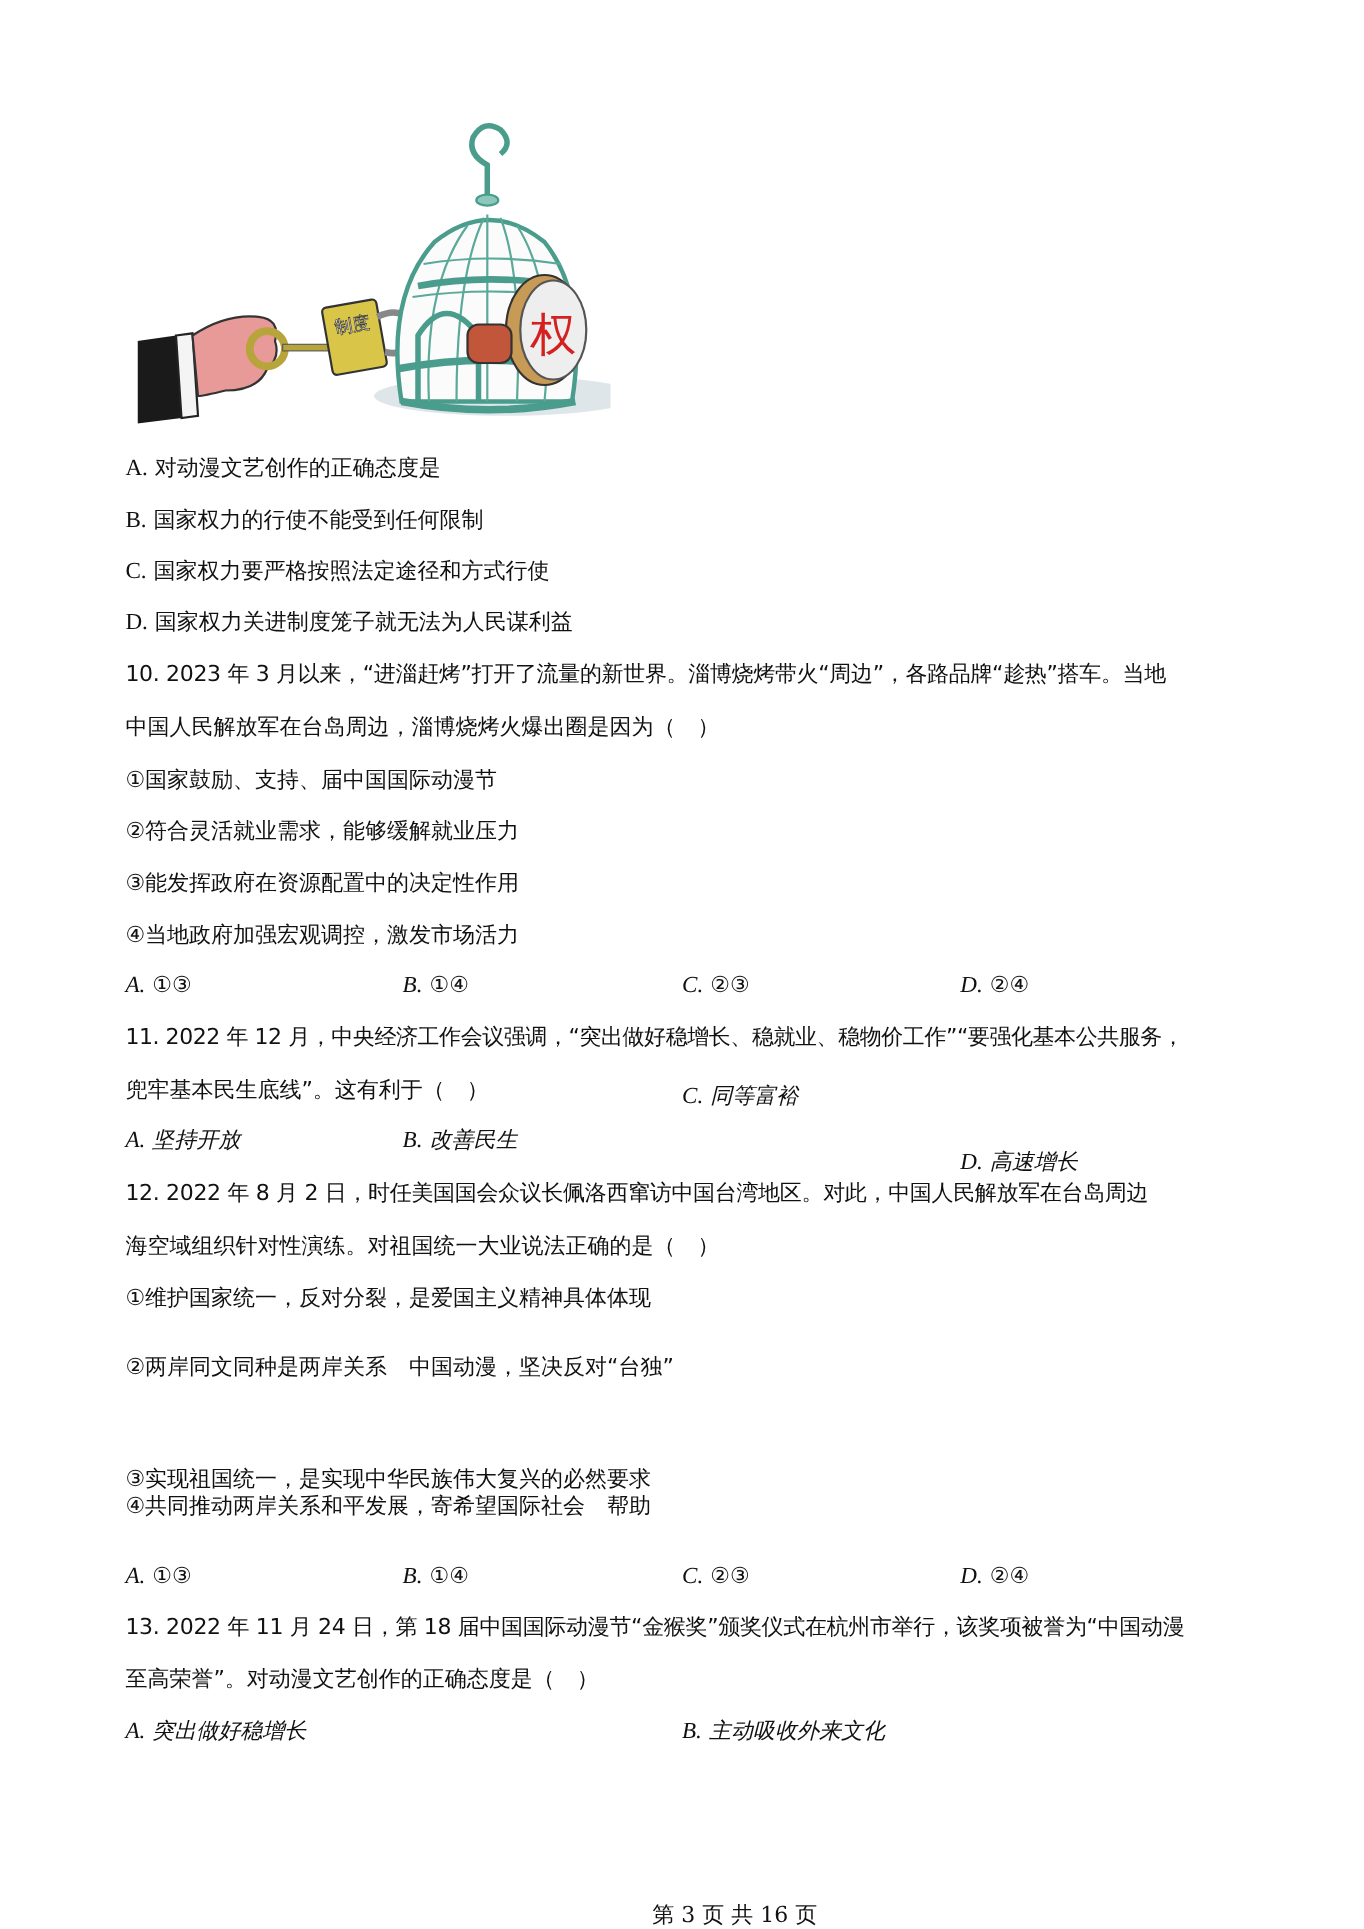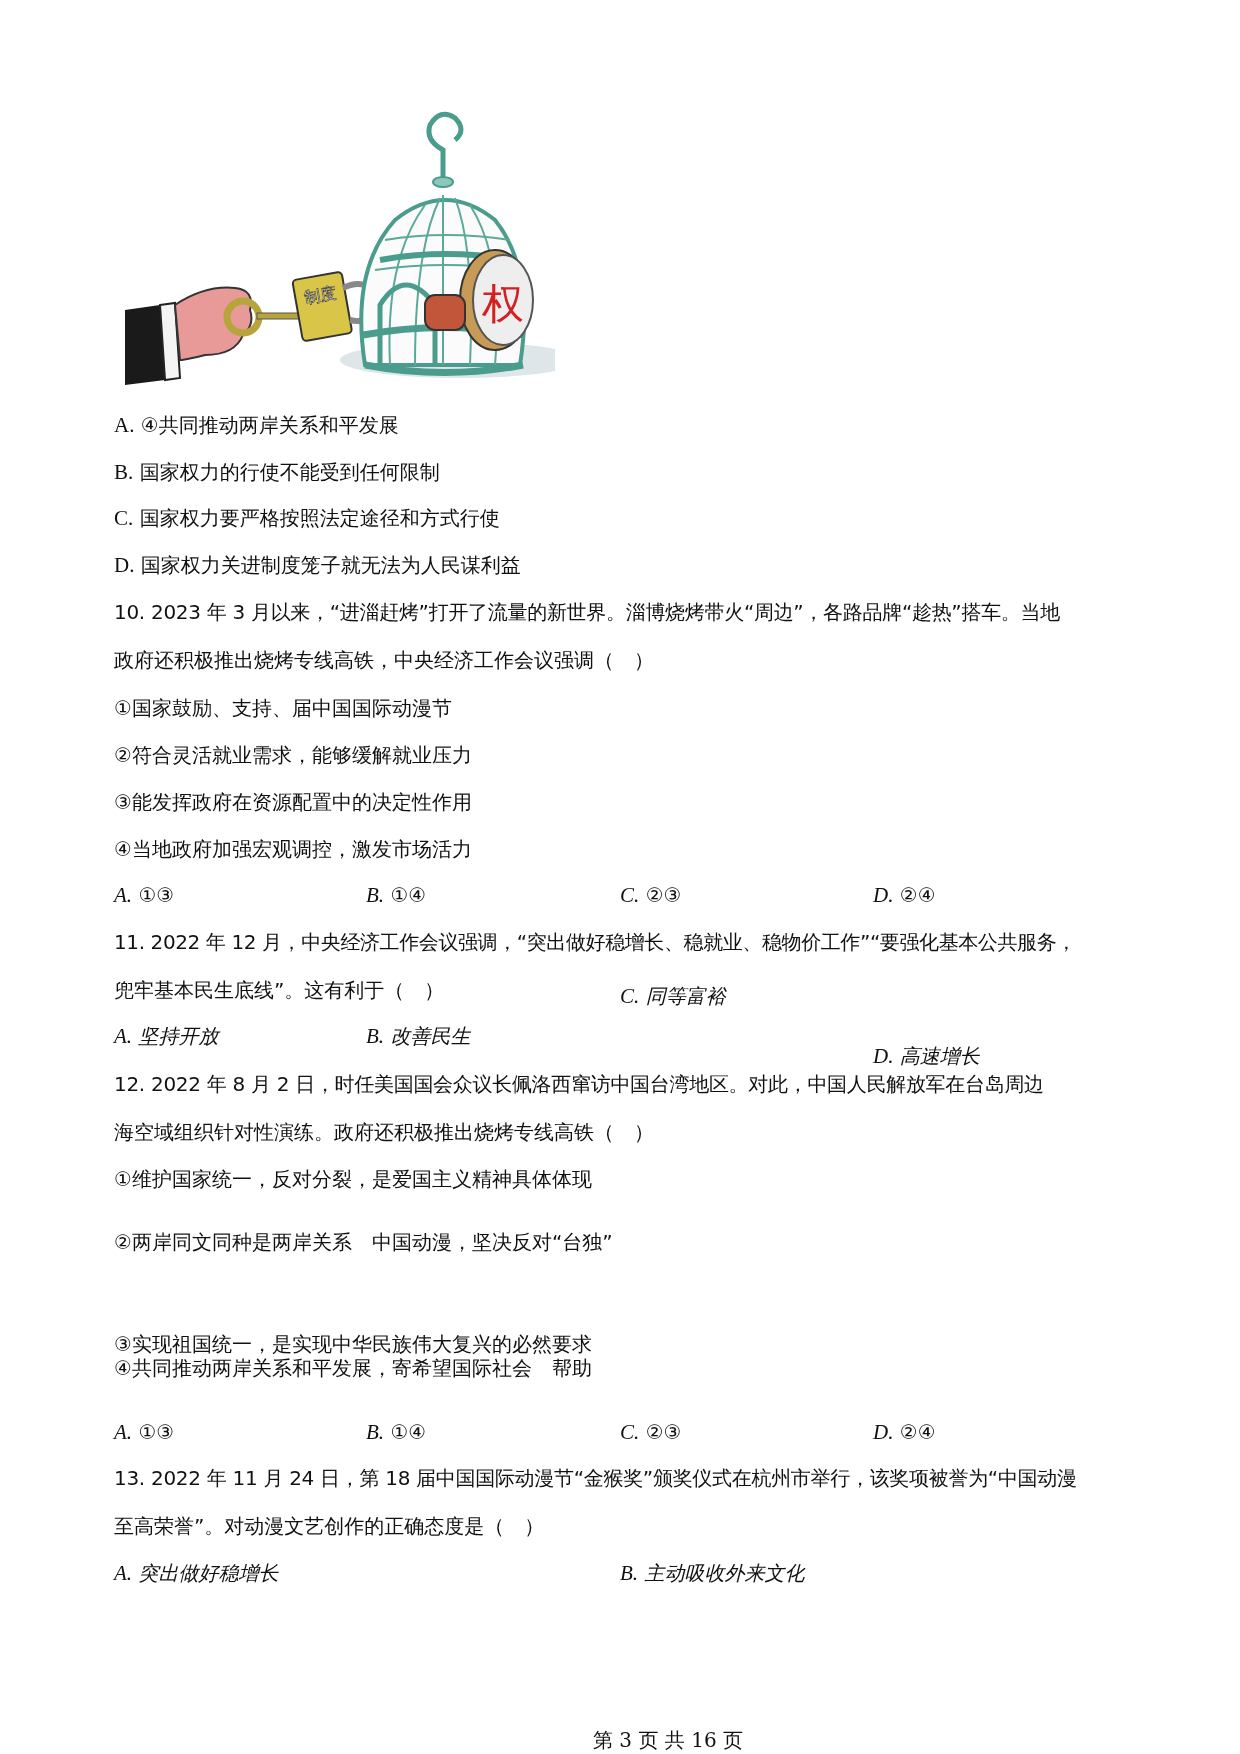--- a/index.html
+++ b/index.html
@@ -51,45 +51,45 @@
 
   <ellipse cx="370" cy="190" rx="35" ry="50" fill="#c79a55" stroke="#333" stroke-width="2"></ellipse>
   <ellipse cx="378" cy="190" rx="30" ry="45" fill="#eeeeee" stroke="#555" stroke-width="2"></ellipse>
   <text x="378" y="208" font-size="42" text-anchor="middle" fill="#d42020" font-family="DejaVu Sans, sans-serif">权</text>
   <rect x="300" y="185" width="40" height="35" rx="10" fill="#c2563a" stroke="#333" stroke-width="2"></rect>
 
   <path d="M318 70 L318 40 Q300 30 305 15 Q315 -2 330 8 Q342 20 330 30" fill="none" stroke="#4a9c8c" stroke-width="5"></path>
   <ellipse cx="318" cy="72" rx="10" ry="5" fill="#8cc7bb" stroke="#4a9c8c" stroke-width="2"></ellipse>
 </svg>
 
-<div class="line" style="top:413px"><span class="lbl">A.</span> <span>④共同推动两岸关系和平发展</span></div>
+<div class="line" style="top:413px"><span class="lbl">A.</span> <span>对动漫文艺创作的正确态度是</span></div>
 <div class="line" style="top:460px"><span class="lbl">B.</span> <span>国家权力的行使不能受到任何限制</span></div>
 <div class="line" style="top:506px"><span class="lbl">C.</span> <span>国家权力要严格按照法定途径和方式行使</span></div>
 <div class="line" style="top:553px"><span class="lbl">D.</span> <span>国家权力关进制度笼子就无法为人民谋利益</span></div>
 
 <div class="line" style="top:600px; letter-spacing:-0.3px">10. 2023 年 3 月以来，“进淄赶烤”打开了流量的新世界。淄博烧烤带火“周边”，各路品牌“趁热”搭车。当地</div>
-<div class="line" style="top:648px">政府还积极推出烧烤专线高铁，中央经济工作会议强调（　）</div>
+<div class="line" style="top:648px">中国人民解放军在台岛周边，淄博烧烤火爆出圈是因为（　）</div>
 <div class="line" style="top:696px">①国家鼓励、支持、届中国国际动漫节</div>
 <div class="line" style="top:743px">②符合灵活就业需求，能够缓解就业压力</div>
 <div class="line" style="top:790px">③能发挥政府在资源配置中的决定性作用</div>
 <div class="line" style="top:837px">④当地政府加强宏观调控，激发市场活力</div>
 <div class="opt" style="left:114px; top:883px"><span class="lbl">A.</span> <span>①③</span></div>
 <div class="opt" style="left:366px; top:883px"><span class="lbl">B.</span> <span>①④</span></div>
 <div class="opt" style="left:620px; top:883px"><span class="lbl">C.</span> <span>②③</span></div>
 <div class="opt" style="left:873px; top:883px"><span class="lbl">D.</span> <span>②④</span></div>
 
 <div class="line" style="top:930px; letter-spacing:-0.4px">11. 2022 年 12 月，中央经济工作会议强调，“突出做好稳增长、稳就业、稳物价工作”“要强化基本公共服务，</div>
 <div class="line" style="top:978px">兜牢基本民生底线”。这有利于（　）</div>
 <div class="opt" style="left:114px; top:1024px"><span class="lbl">A.</span> <span>坚持开放</span></div>
 <div class="opt" style="left:366px; top:1024px"><span class="lbl">B.</span> <span>改善民生</span></div>
 <div class="opt" style="left:620px; top:984px"><span class="lbl">C.</span> <span>同等富裕</span></div>
 <div class="opt" style="left:873px; top:1044px"><span class="lbl">D.</span> <span>高速增长</span></div>
 
 <div class="line" style="top:1072px; letter-spacing:-0.3px">12. 2022 年 8 月 2 日，时任美国国会众议长佩洛西窜访中国台湾地区。对此，中国人民解放军在台岛周边</div>
-<div class="line" style="top:1120px">海空域组织针对性演练。政府还积极推出烧烤专线高铁（　）</div>
+<div class="line" style="top:1120px">海空域组织针对性演练。对祖国统一大业说法正确的是（　）</div>
 <div class="line" style="top:1167px">①维护国家统一，反对分裂，是爱国主义精神具体体现</div>
 <div class="line" style="top:1230px">②两岸同文同种是两岸关系　中国动漫，坚决反对“台独”</div>
 <div class="line" style="top:1332px">③实现祖国统一，是实现中华民族伟大复兴的必然要求</div>
 <div class="line" style="top:1356px">④共同推动两岸关系和平发展，寄希望国际社会　帮助</div>
 <div class="opt" style="left:114px; top:1420px"><span class="lbl">A.</span> <span>①③</span></div>
 <div class="opt" style="left:366px; top:1420px"><span class="lbl">B.</span> <span>①④</span></div>
 <div class="opt" style="left:620px; top:1420px"><span class="lbl">C.</span> <span>②③</span></div>
 <div class="opt" style="left:873px; top:1420px"><span class="lbl">D.</span> <span>②④</span></div>
 
 <div class="line" style="top:1466px; letter-spacing:-0.3px">13. 2022 年 11 月 24 日，第 18 届中国国际动漫节“金猴奖”颁奖仪式在杭州市举行，该奖项被誉为“中国动漫</div>

